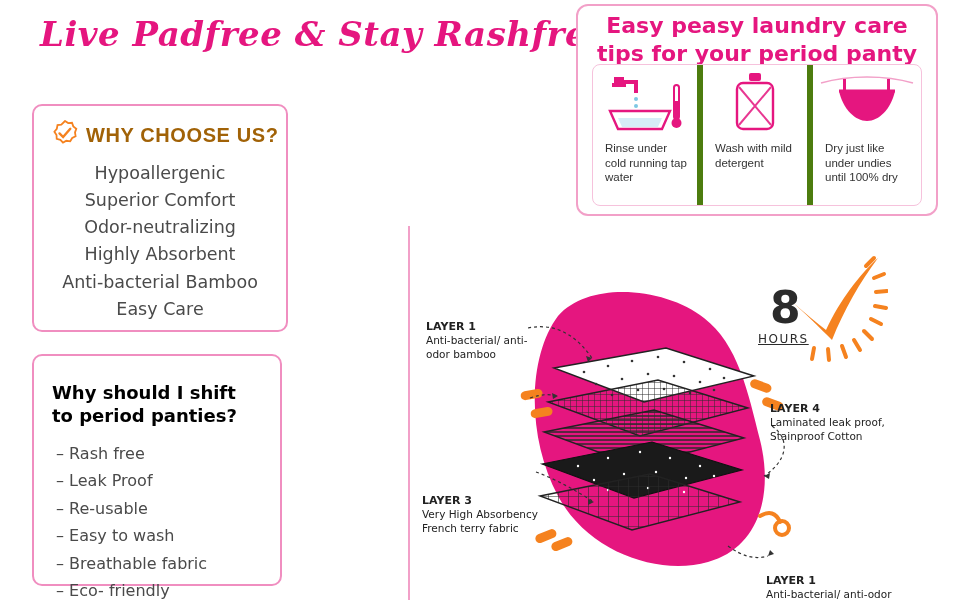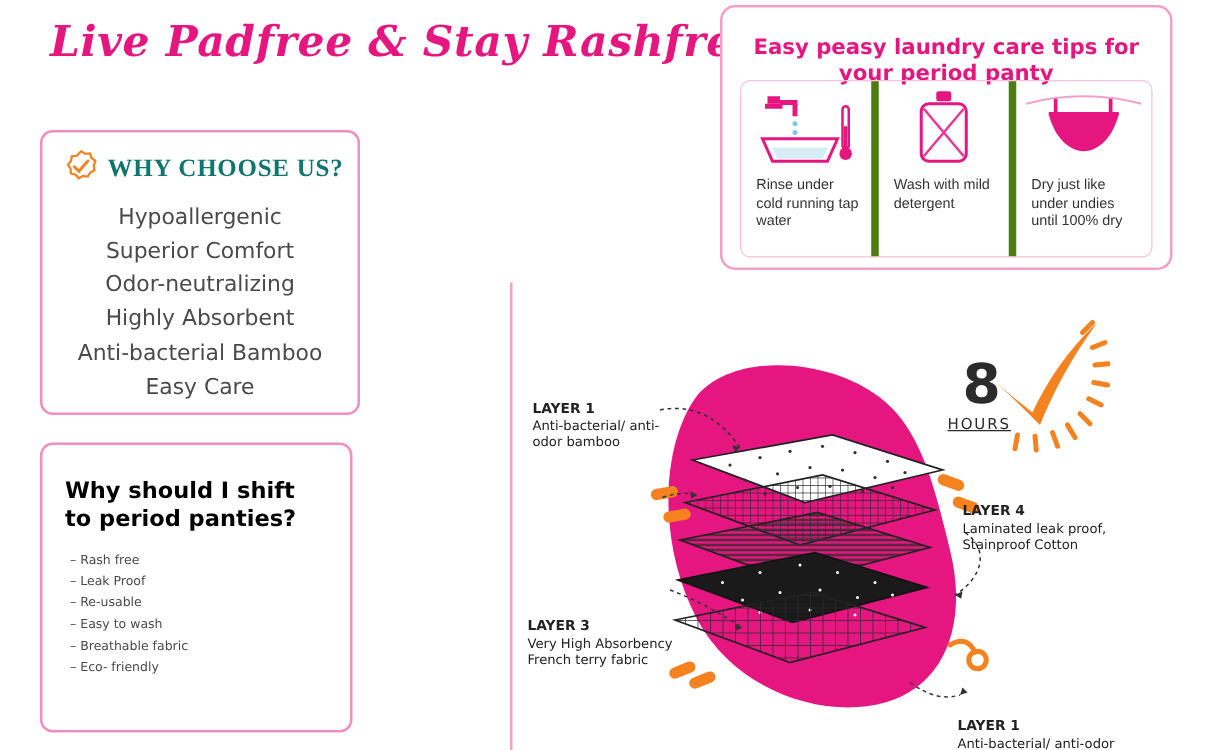--- a/index.html
+++ b/index.html
@@ -33,26 +33,25 @@
     position: absolute;
     left: 576px; top: 4px;
     width: 362px; height: 212px;
     border: 2px solid #f2a0c8;
     border-radius: 12px;
     background: #fff;
   }
   #laundry-title {
     text-align: center;
     color: #e5167f;
-    font-size: 17px;
+    font-size: 22px;
     font-weight: bold;
     line-height: 1.25;
     padding: 6px 14px 0;
     font-family: "DejaVu Sans", sans-serif;
-    margin-top: 16px;
   }
   #laundry-inner {
     position: absolute;
     left: 14px; top: 58px; right: 14px; bottom: 8px;
     border: 1px solid #f6c2dc;
     border-radius: 8px;
     display: flex;
   }
   .care-col {
     flex: 1;
@@ -77,25 +76,25 @@
     border: 2px solid #f08ec0;
     border-radius: 10px;
     background: #fff;
   }
   #why-choose-card { left: 32px; top: 104px; width: 256px; height: 228px; }
   #why-choose-head {
     display: flex; align-items: center; gap: 8px;
     padding: 14px 0 6px 18px;
   }
   #why-choose-title {
-    color: #0f766e;
+    color: #a16207;
     font-size: 20px;
     font-weight: bold;
     letter-spacing: 0.6px;
-    font-family: Liberation Serif, serif;
+    font-family: Liberation Sans, sans-serif;
   }
   #why-choose-list {
     list-style: none; margin: 4px 0 0; padding: 0;
     text-align: center;
   }
   #why-choose-list li {
     font-size: 17.5px;
     line-height: 1.55;
     color: #4a4a4a;
     font-family: "DejaVu Sans", sans-serif;
@@ -105,21 +104,21 @@
   #shift-title {
     color: #000000;
     font-size: 18px;
     font-weight: bold;
     line-height: 1.3;
     padding: 25px 18px 0 18px;
     font-family: "DejaVu Sans", sans-serif;
   }
   #shift-list { list-style: none; margin: 12px 0 0; padding: 0 0 0 22px; }
   #shift-list li {
-    font-size: 10px;
+    font-size: 16px;
     line-height: 1.72;
     color: #4a4a4a;
     font-family: "DejaVu Sans", sans-serif;
   }
   #shift-list li .dash { color: #4a4a4a; }
 
   
   #diagram-panel {
     position: absolute;
     left: 408px; top: 226px;

